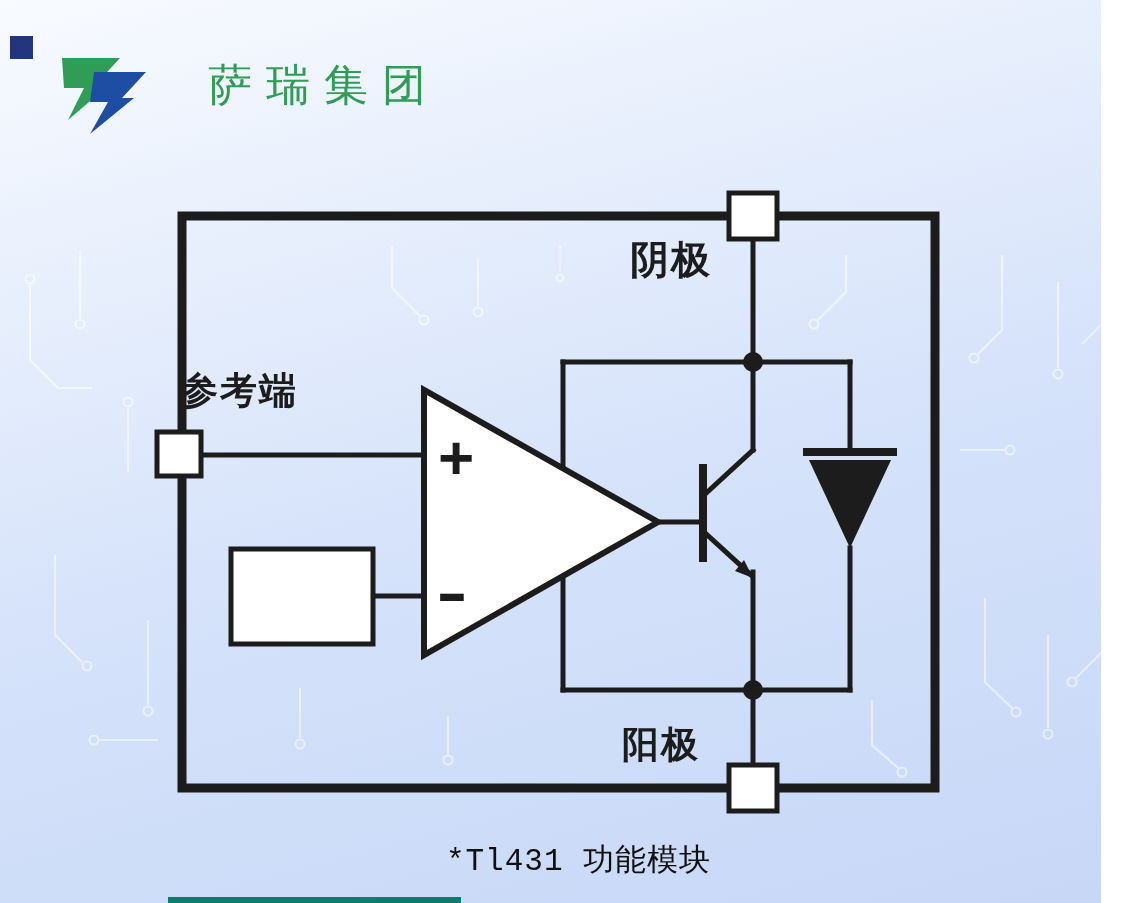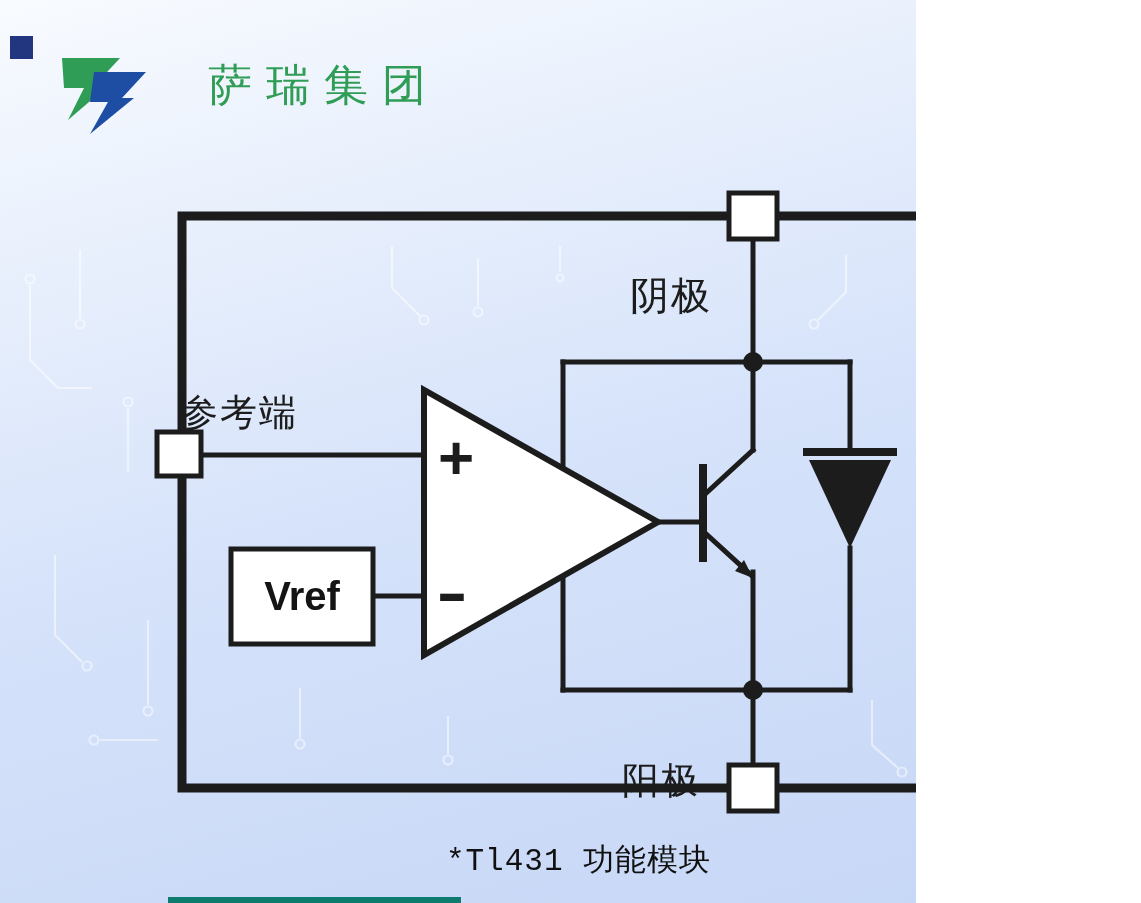--- a/index.html
+++ b/index.html
@@ -1,18 +1,18 @@
 <!DOCTYPE html>
 <html><head>
 <meta charset="utf-8">
 <style>
   html,body{margin:0;padding:0;background:#ffffff;}
   .canvas{
     position:relative;
-    width:916px;height:903px;
+    width:1101px;height:903px;
     overflow:hidden;
     background:linear-gradient(165deg,#f8fbff 0%,#e6eefc 28%,#d5e2fa 55%,#c7d7f6 100%);
     font-family:"Liberation Sans", sans-serif;
     color:#1c1c1c;
   }
   
   svg.traces{position:absolute;left:0;top:0;}
   
   .corner-square{position:absolute;left:10px;top:36px;width:23px;height:23px;background:#22357f;}
   .bottom-strip{position:absolute;left:168px;top:897px;width:293px;height:6px;background:#0d7b6e;}
@@ -24,24 +24,24 @@
     font-size:44px;letter-spacing:14px;font-weight:500;color:#2f9d55;white-space:nowrap;
   }
   .logo-en{
     position:absolute;left:151px;top:51px;
     font-size:18px;letter-spacing:5.5px;font-weight:700;color:#15337f;white-space:nowrap;
   }
   
   svg.circuit{position:absolute;left:0;top:0;}
   
   .pin-label{
-    position:absolute;font-weight:400;color:#1c1c1c;white-space:nowrap;letter-spacing:2px;margin-top:36px;
+    position:absolute;font-weight:700;color:#1c1c1c;white-space:nowrap;letter-spacing:2px;
   }
   .lbl-cathode{left:630px;top:233px;font-size:39px;}
-  .lbl-reference{left:181px;top:352px;font-size:37px;}
+  .lbl-reference{left:181px;top:366px;font-size:37px;}
   .lbl-anode{left:622px;top:720px;font-size:37px;}
   .vref-text{
     position:absolute;left:231px;top:549px;width:142px;height:95px;
     display:flex;align-items:center;justify-content:center;
     font-size:40px;font-weight:800;color:#141414;
   }
   .sign{
     position:absolute;font-weight:900;color:#1c1c1c;
     transform:translate(-50%,-50%);line-height:1;
   }
@@ -157,19 +157,18 @@
       <rect x="157" y="432" width="44" height="44" fill="#ffffff"></rect>
       <rect x="729" y="765" width="48" height="46" fill="#ffffff"></rect>
 
       <rect x="231" y="549" width="142" height="95" fill="#ffffff"></rect>
     </g>
   </svg>
 
   <div class="pin-label lbl-cathode">阴极</div>
   <div class="pin-label lbl-reference">参考端</div>
   <div class="pin-label lbl-anode">阳极</div>
-  <div class="vref-text">Vref</div>
   <div class="sign sign-plus">+</div>
   <div class="sign sign-minus">-</div>
 
   <div class="caption">*Tl431 功能模块</div>
 
 </div>
 
 </body></html>

